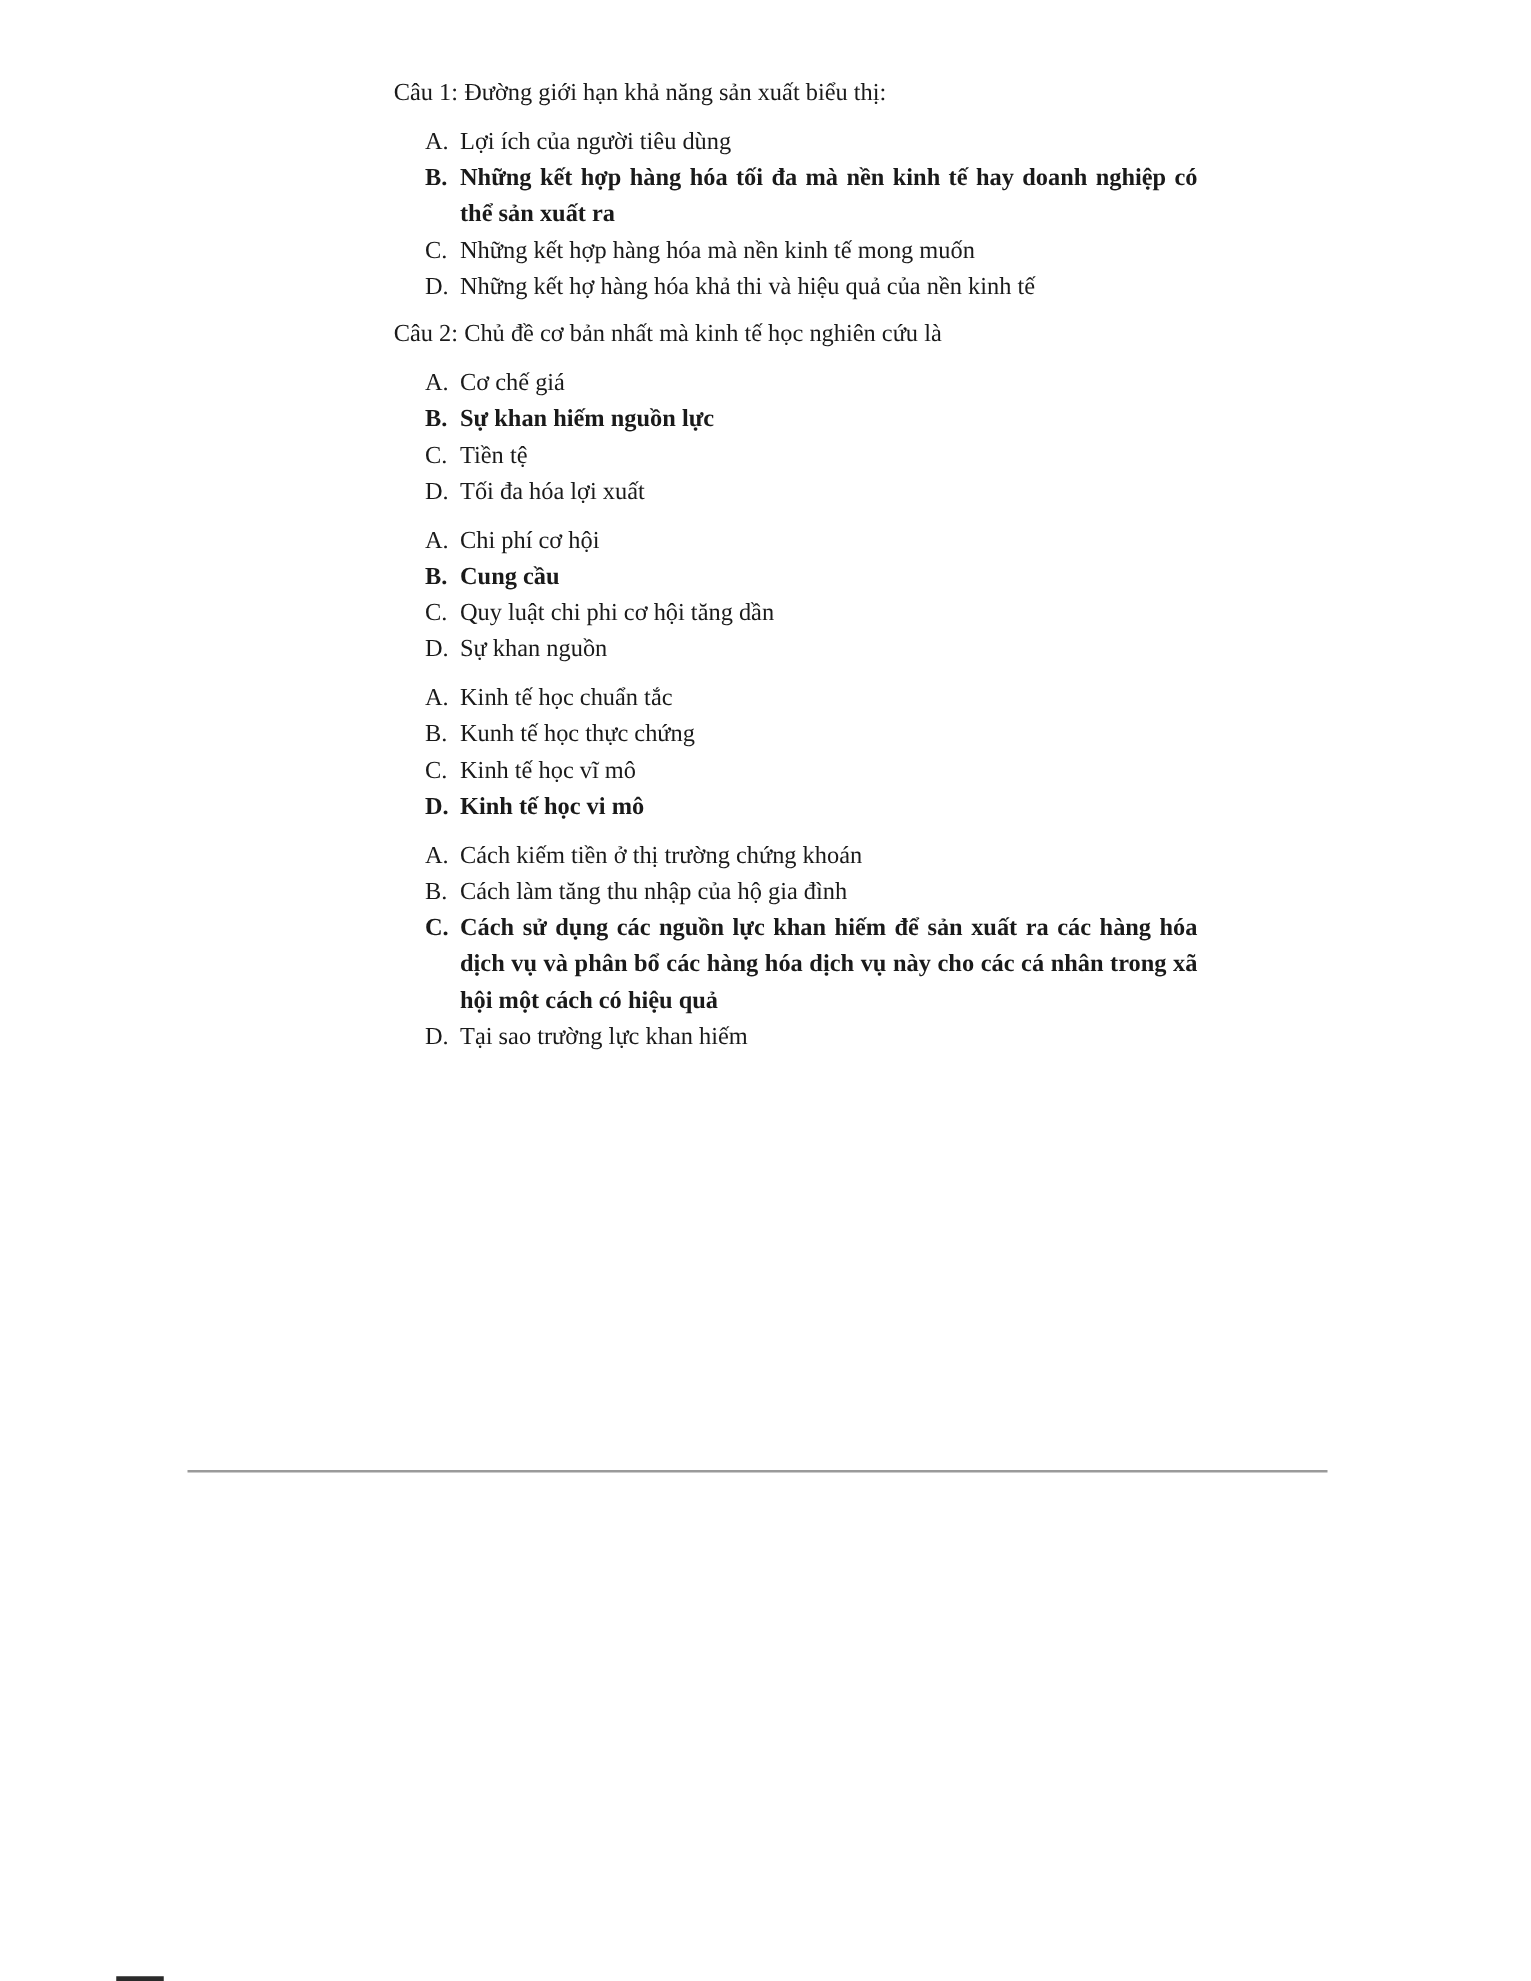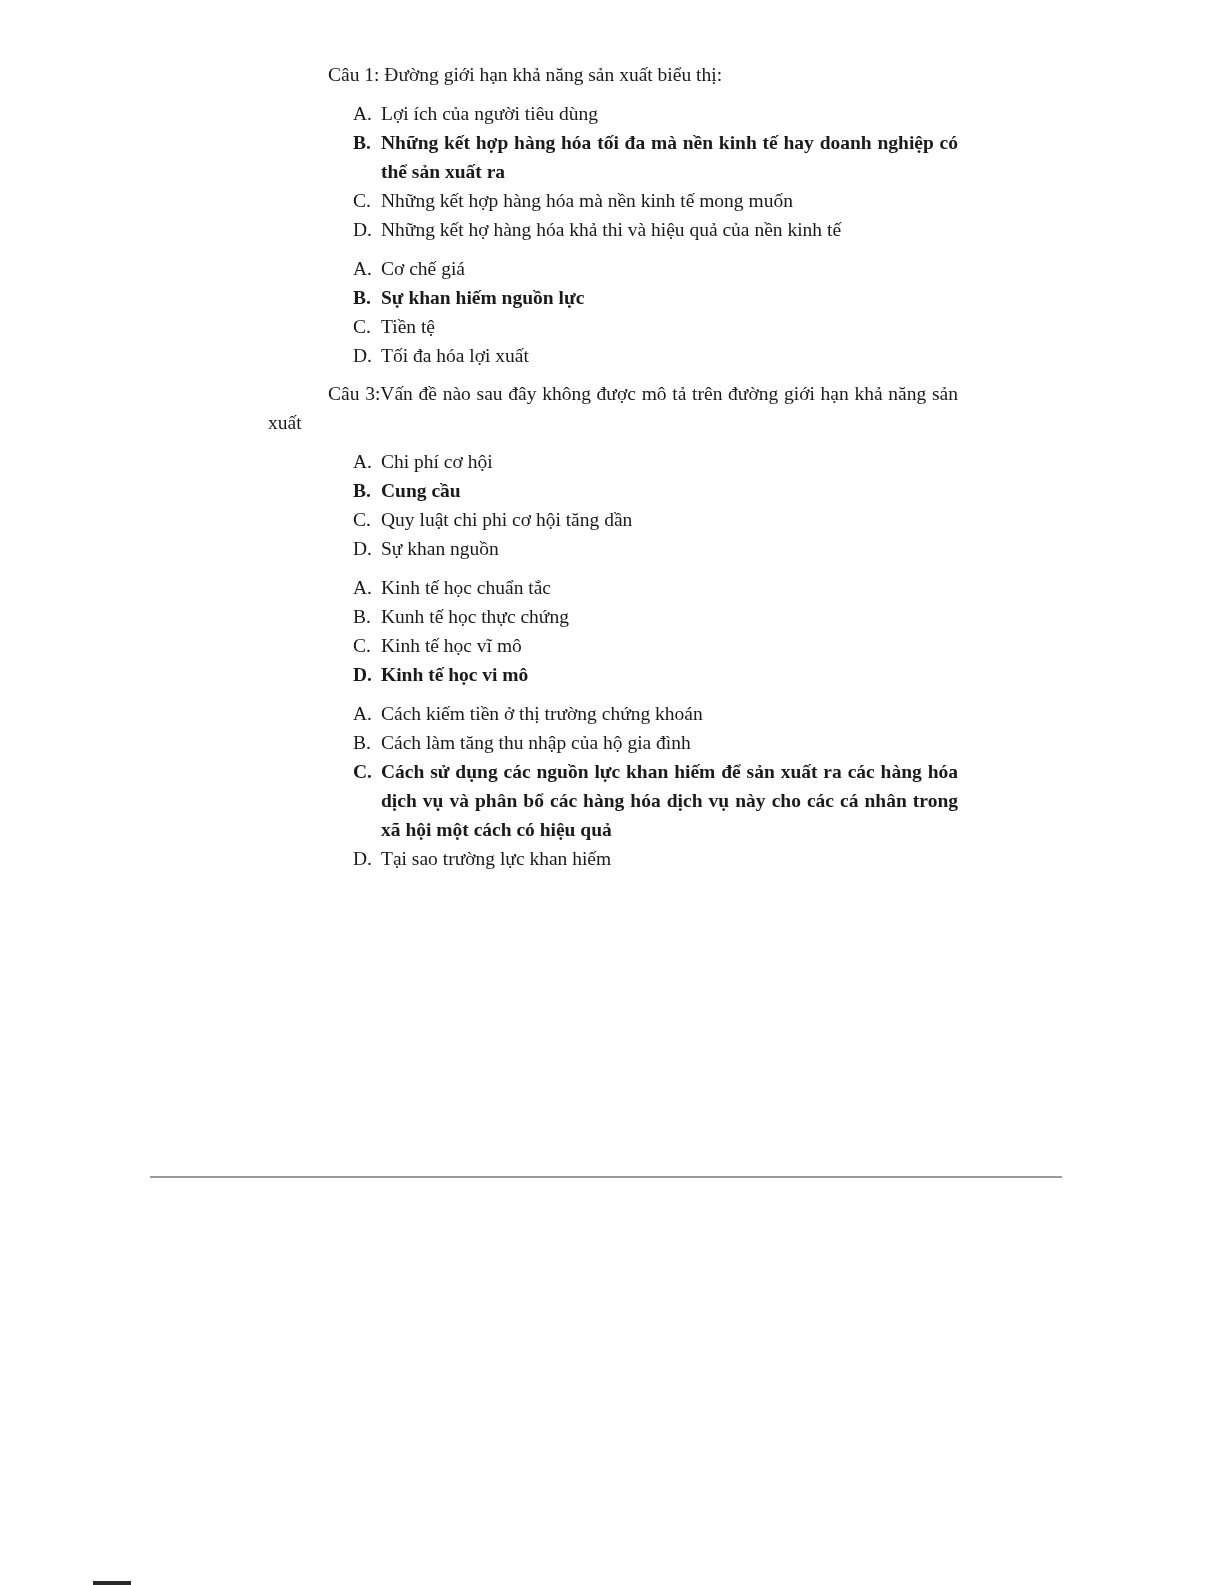--- a/index.html
+++ b/index.html
@@ -15,21 +15,21 @@
     color: #1a1a1a;
     overflow: hidden;
   }
   .page-content {
     position: absolute;
     top: 60px;
     left: 255px;
     width: 703px;
   }
   .question {
-    margin: 0 0 9px 13px;
+    margin: 0 0 9px 0;
   }
   .q-text {
     margin: 0;
     font-size: 19.5px;
     line-height: 29px;
     text-align: justify;
     text-indent: 60px;
   }
   .options {
     margin: 10px 0 0 85px;
@@ -88,41 +88,41 @@
           <span class="opt-label">C.</span>
           <span class="opt-text">Những kết hợp hàng hóa mà nền kinh tế mong muốn</span>
         </div>
         <div class="option">
           <span class="opt-label">D.</span>
           <span class="opt-text">Những kết hợ hàng hóa khả thi và hiệu quả của nền kinh tế</span>
         </div>
       </div>
     </div>
     <div class="question">
+      <p class="q-text">Câu 2: Chủ đề cơ bản nhất mà kinh tế học nghiên cứu là</p>
       <div class="options">
         <div class="option">
           <span class="opt-label">A.</span>
           <span class="opt-text">Cơ chế giá</span>
         </div>
         <div class="option bold">
           <span class="opt-label">B.</span>
           <span class="opt-text">Sự khan hiếm nguồn lực</span>
         </div>
         <div class="option">
           <span class="opt-label">C.</span>
           <span class="opt-text">Tiền tệ</span>
         </div>
         <div class="option">
           <span class="opt-label">D.</span>
           <span class="opt-text">Tối đa hóa lợi xuất</span>
         </div>
       </div>
     </div>
     <div class="question">
-      <p class="q-text">Câu 3:Vấn đề nào sau đây không được mô tả trên đường giới hạn khả năng sản xuất</p>
       <div class="options">
         <div class="option">
           <span class="opt-label">A.</span>
           <span class="opt-text">Chi phí cơ hội</span>
         </div>
         <div class="option bold">
           <span class="opt-label">B.</span>
           <span class="opt-text">Cung cầu</span>
         </div>
         <div class="option">

